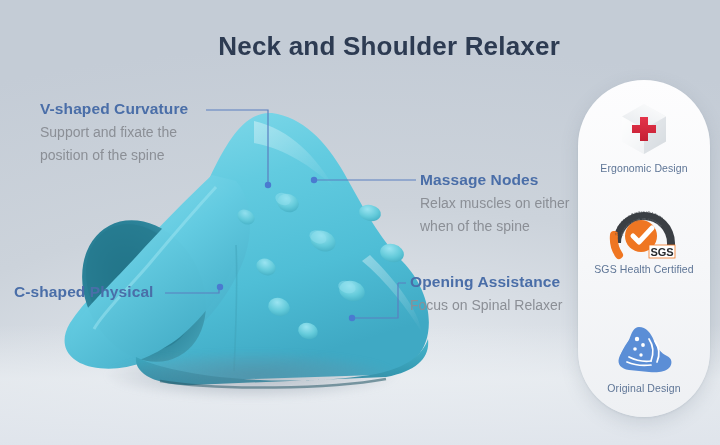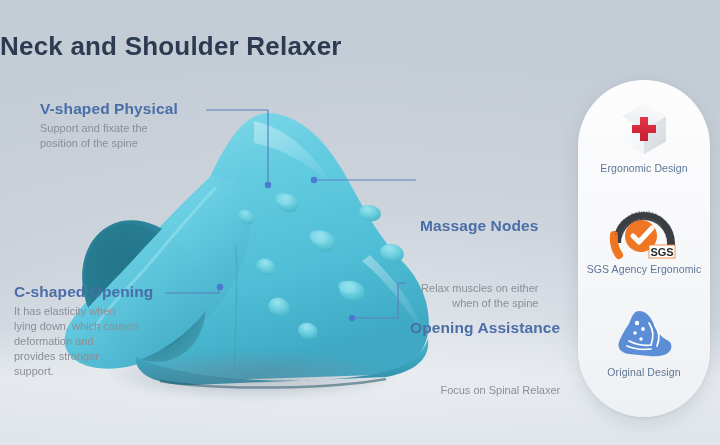--- a/index.html
+++ b/index.html
@@ -13,58 +13,58 @@
     background:
       radial-gradient(120% 90% at 50% 100%, #e9edf1 0%, #dfe4ea 28%, #ccd3db 60%, #c4ccd6 100%);
   }
   .floor{
     position:absolute;left:0;right:0;bottom:0;height:120px;
     background:linear-gradient(180deg,rgba(232,236,241,0) 0%,rgba(234,238,242,.75) 45%,rgba(224,229,236,.95) 100%);
   }
 
   
   .title{
-    position:absolute;top:31px;left:0;width:560px;text-align:left;
+    position:absolute;top:31px;left:0;width:560px;text-align:right;
     font-size:26px;font-weight:700;color:#2d3b52;letter-spacing:.2px;
   }
 
   
   .product{position:absolute;left:40px;top:95px;width:420px;height:310px;}
   .shadow{
     position:absolute;left:22px;top:250px;width:380px;height:62px;
     background:radial-gradient(50% 50% at 50% 50%, rgba(108,122,138,.42) 0%, rgba(120,134,150,.18) 55%, rgba(150,160,172,0) 78%);
     filter:blur(3px);
   }
 
   
   .callout{position:absolute;}
   .c-head{font-size:15.5px;font-weight:600;color:#4a6ea8;letter-spacing:.1px;white-space:nowrap;}
-  .c-body{font-size:11px;color:#8b8f96;line-height:15px;margin-top:3px;}
-  .c-right .c-head,.c-right .c-body{text-align:right;margin-top:46px;}
+  .c-body{font-size:14px;color:#8b8f96;line-height:23px;margin-top:3px;}
+  .c-right .c-head,.c-right .c-body{text-align:left;}
 
   .co-v{left:40px;top:100px;}
   .co-c{left:14px;top:283px;}
   .co-m{left:420px;top:171px;}
   .co-p{left:410px;top:273px;}
 
   
   .leaders{position:absolute;left:0;top:0;width:720px;height:445px;pointer-events:none;}
 
   
   .panel{
     position:absolute;left:578px;top:80px;width:132px;height:337px;
     background:linear-gradient(180deg,#fdfdfe 0%,#f6f7f9 55%,#eef0f3 100%);
     border-radius:66px;
     box-shadow:0 6px 18px rgba(90,104,122,.18), 0 1px 2px rgba(90,104,122,.12);
   }
   .badge{position:absolute;left:0;width:132px;text-align:center;}
   .badge-label{font-size:10.5px;color:#5e7596;letter-spacing:.1px;}
   .b1{top:20px;}
   .b2{top:125px;}
-  .b3{top:224px;}
+  .b3{top:240px;}
   .icon-wrap{height:62px;display:flex;align-items:center;justify-content:center;}
   .icon-wrap.sgs{height:58px;}
 </style>
 </head>
 <body>
 
 <div class="canvas">
 
   <div class="floor"></div>
 
@@ -165,32 +165,27 @@
     </g>
     <g fill="#4a7bd0">
       <circle cx="268" cy="185" r="3.2"></circle>
       <circle cx="314" cy="180" r="3.2"></circle>
       <circle cx="220" cy="287" r="3.2"></circle>
       <circle cx="352" cy="318" r="3.2"></circle>
     </g>
   </svg>
 
   <div class="callout co-v">
-    <div class="c-head">V-shaped Physical</div>
+    <div class="c-head">V-shaped Curvature</div>
     <div class="c-body" style="white-space:pre-line">Support and fixate the
 position of the spine</div>
   </div>
 
   <div class="callout co-c">
-    <div class="c-head">C-shaped Opening</div>
-    <div class="c-body" style="white-space:pre-line">It has elasticity when
-lying down, which causes
-deformation and
-provides stronger
-support.</div>
+    <div class="c-head">C-shaped Physical</div>
   </div>
 
   <div class="callout co-m c-right">
     <div class="c-head">Massage Nodes</div>
     <div class="c-body" style="white-space:pre-line">Relax muscles on either
 when of the spine</div>
   </div>
 
   <div class="callout co-p c-right">
     <div class="c-head">Opening Assistance</div>
@@ -252,21 +247,21 @@
             <textPath href="#arcTop2" startOffset="8%">CERTIFICATION DE SYSTEME</textPath>
           </text>
           <text font-size="4.4" fill="#ef7622" font-weight="bold" font-family="'Liberation Sans',sans-serif">
             <textPath href="#arcLeft" startOffset="4%">ISO 9001:2008</textPath>
           </text>
 
           <rect x="42" y="40" width="26" height="13" fill="#ffffff" stroke="#ef7622" stroke-width="0.8"></rect>
           <text x="55" y="50.5" font-size="11" font-weight="bold" fill="#27292c" text-anchor="middle" font-family="'Liberation Sans',sans-serif">SGS</text>
         </svg>
       </div>
-      <div class="badge-label">SGS Agency Ergonomic</div>
+      <div class="badge-label">SGS Health Certified</div>
     </div>
 
     <div class="badge b3">
       <div class="icon-wrap">
         <svg width="62" height="56" viewBox="0 0 62 56">
           <path d="M26 4 C33 4 38 10 41 18 C44 25 48 30 54 33
                    C59 35 60 41 56 45 C52 49 44 50 36 49
                    L16 47 C8 46 4 41 6 35 C8 29 13 24 16 17 C19 9 21 4 26 4 Z" fill="#5b8ed6"></path>
           <path d="M20 12 C14 19 9 27 7 34 C5 40 9 45 16 45 C23 45 29 40 32 33
                    C35 26 33 17 28 12 Z" fill="#5b8ed6"></path>

